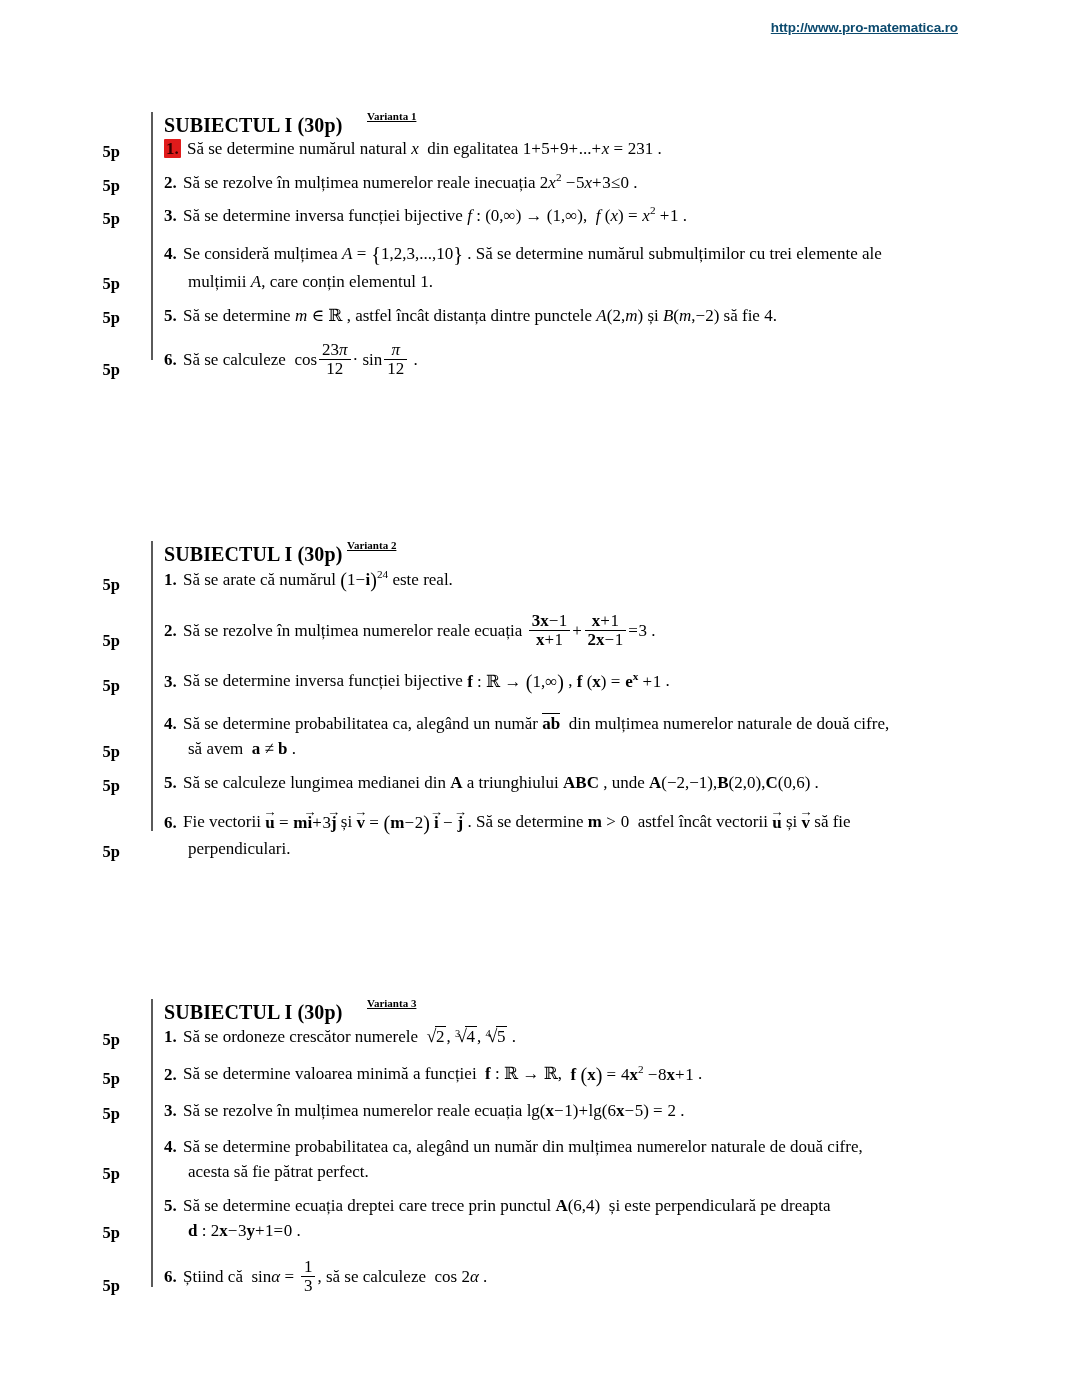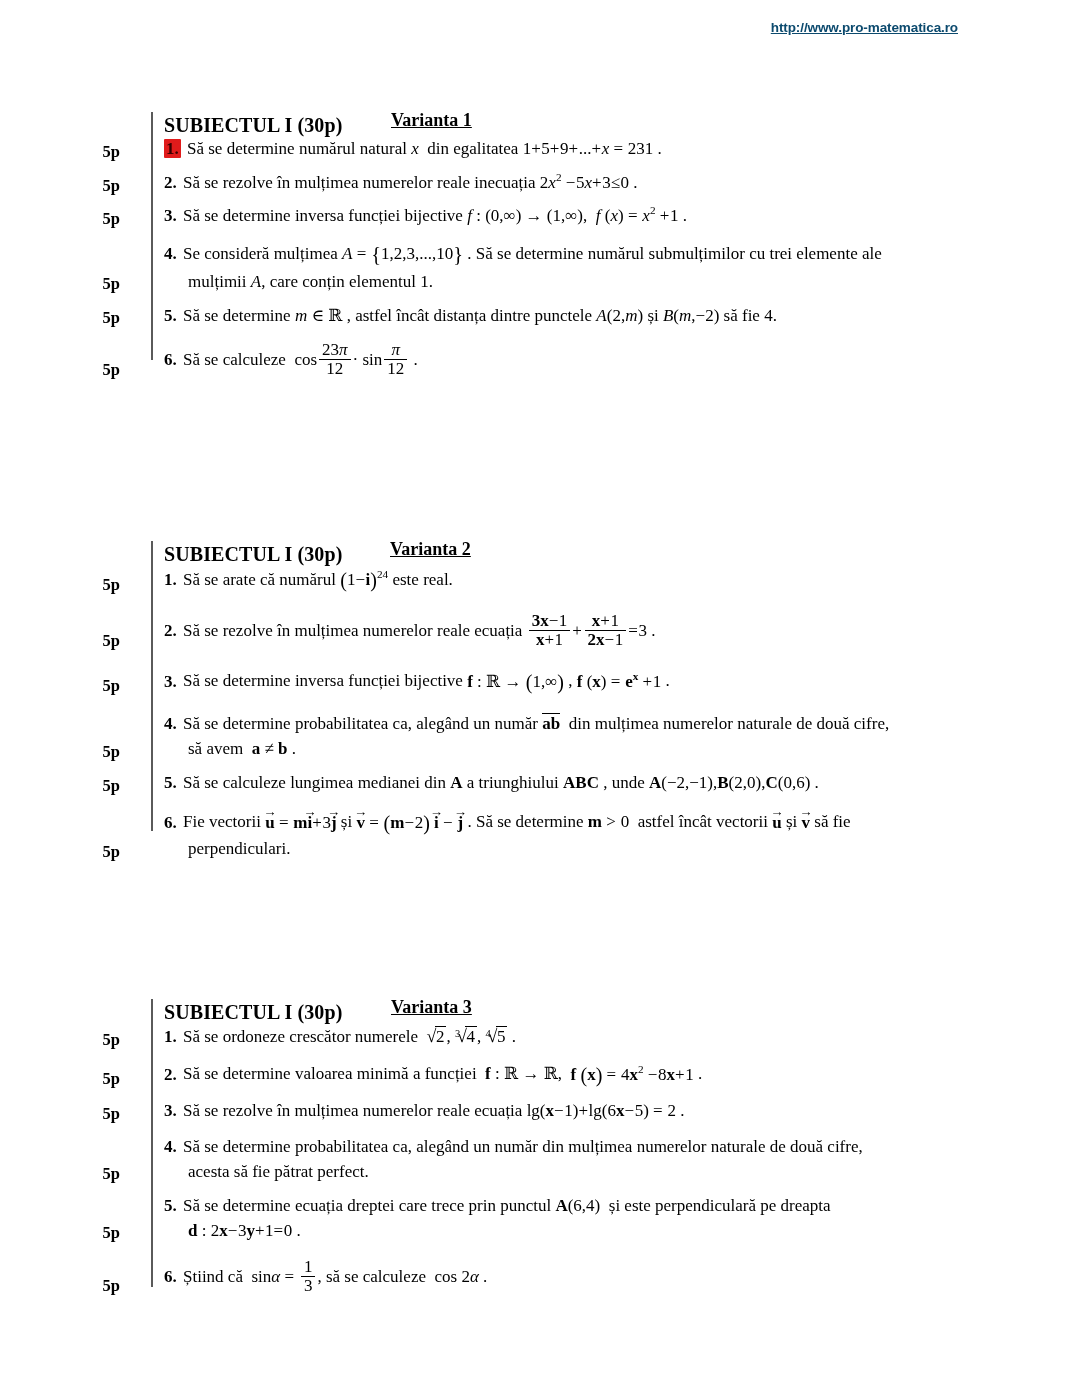--- a/index.html
+++ b/index.html
@@ -54,26 +54,25 @@
     left: 164px;
     top: 6px;
     font-size: 20px;
     font-weight: bold;
     letter-spacing: 0.1px;
   }
   .variant-label {
     position: absolute;
     left: 367px;
     top: 2px;
-    font-size: 18px;
+    font-size: 11px;
     font-weight: bold;
     text-decoration: underline;
-    margin-left: 24px;
-  }
-  #variant-2 .variant-label { left: 366px; }
+  }
+  #variant-2 .variant-label { left: 347px; }
   #variant-3 .variant-label { left: 367px; }
 
   
   .rule {
     position: absolute;
     left: 151px;
     top: 4px;
     width: 2px;
     background: #5a5a5a;
   }

